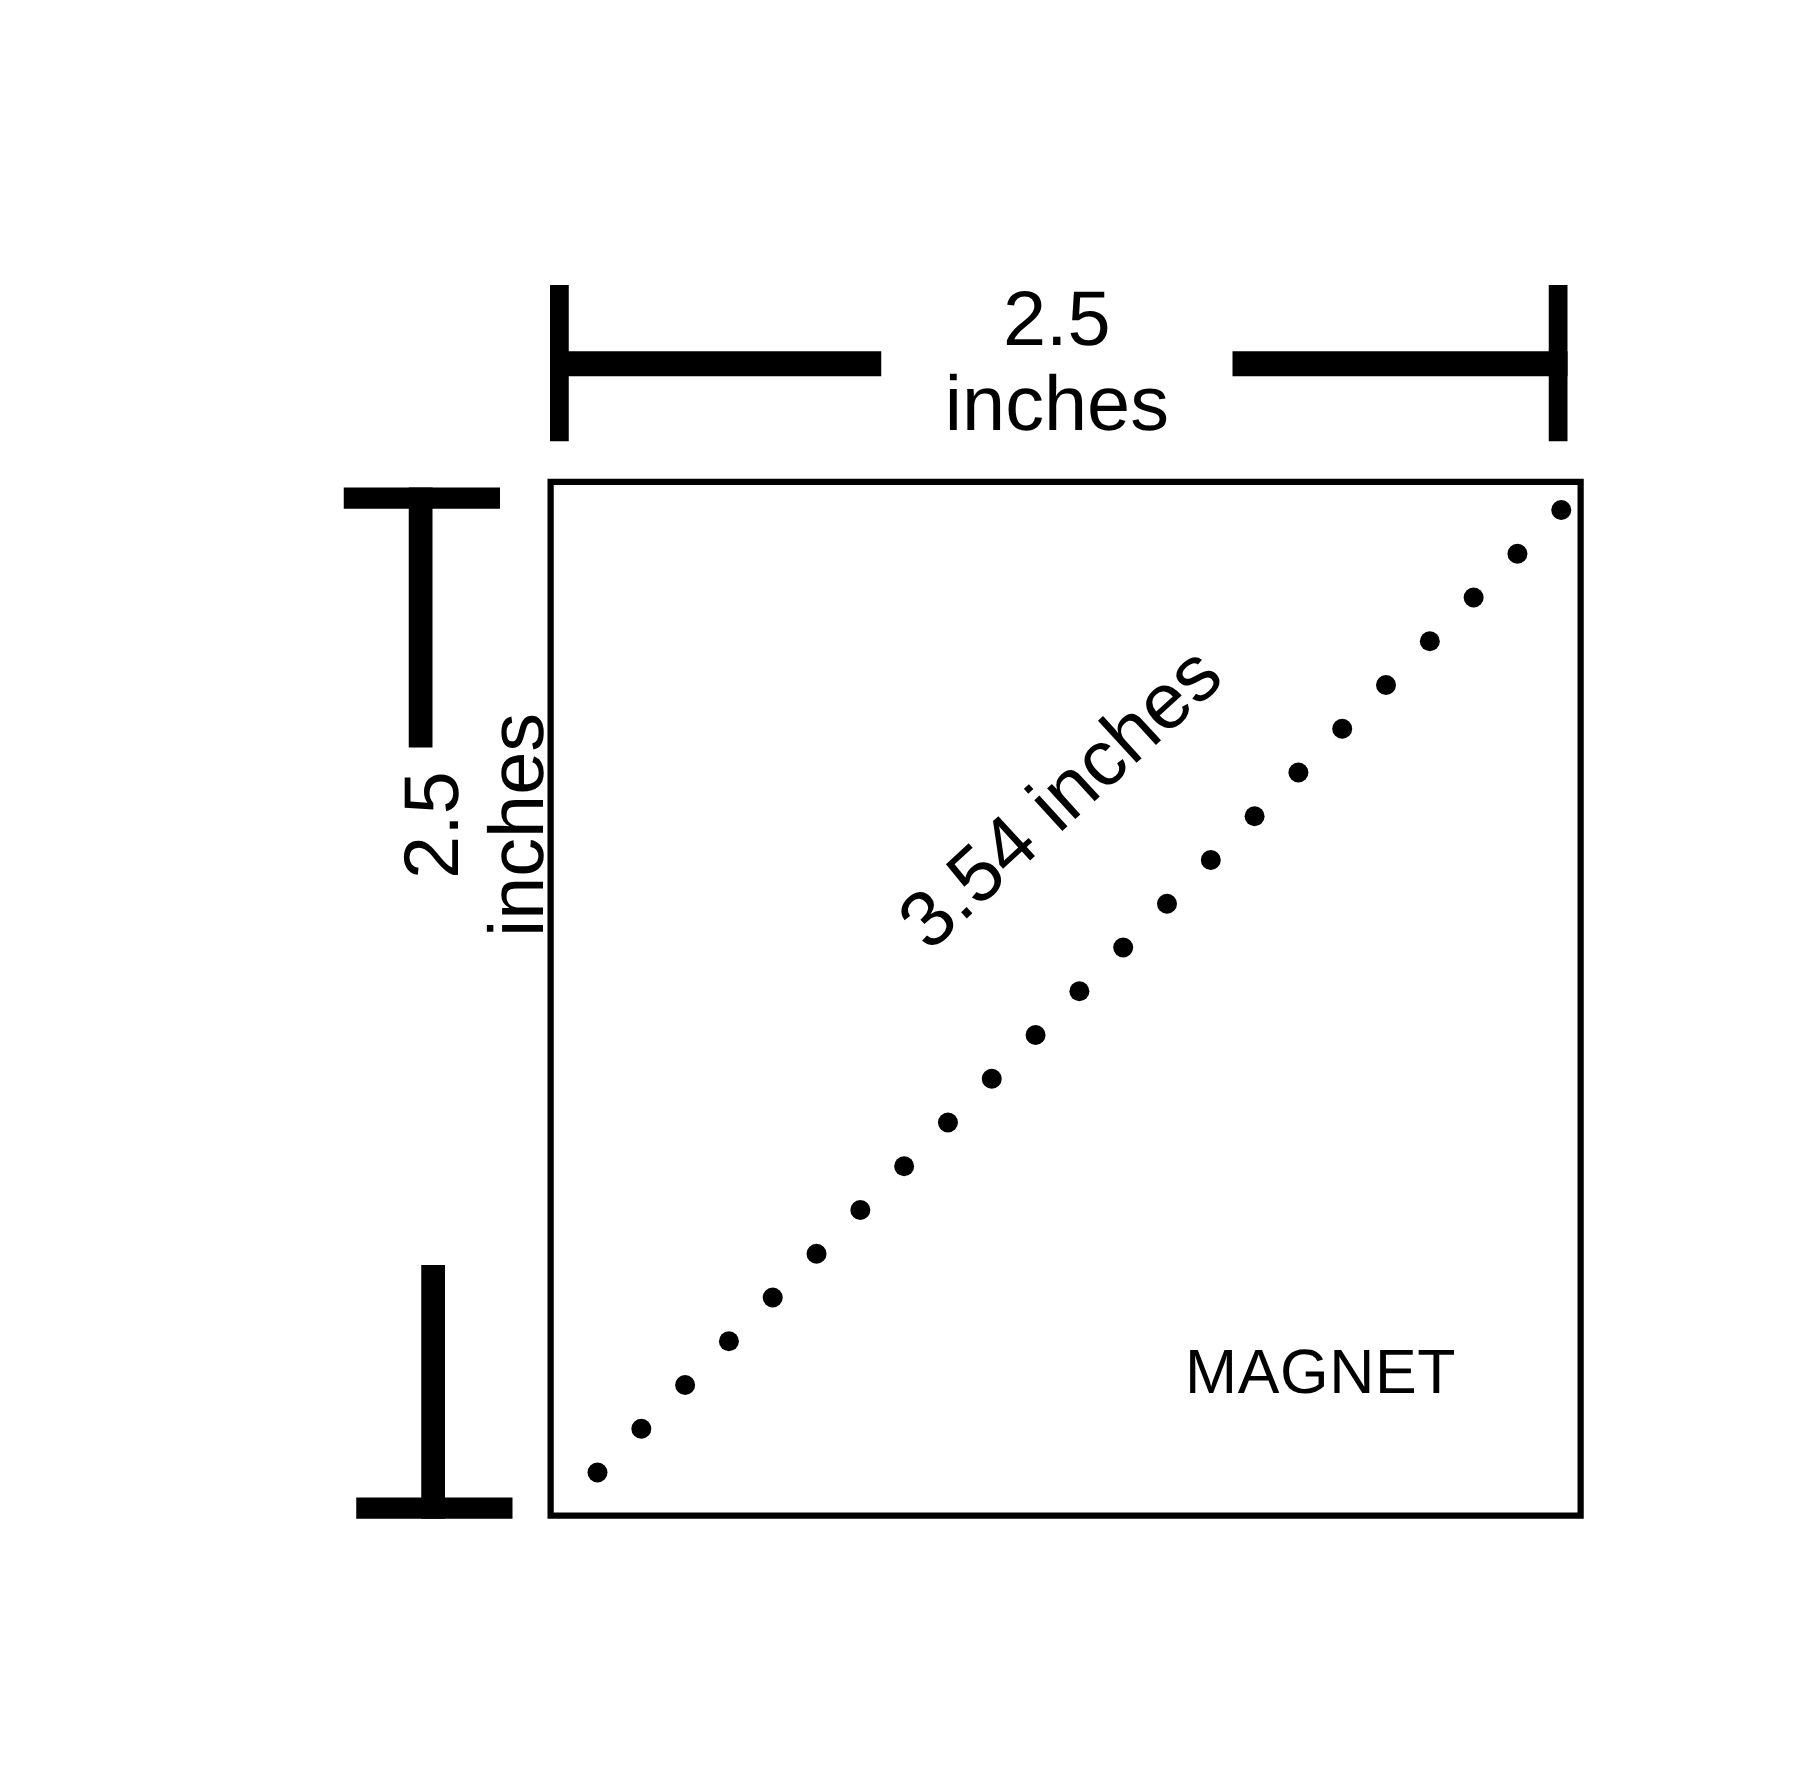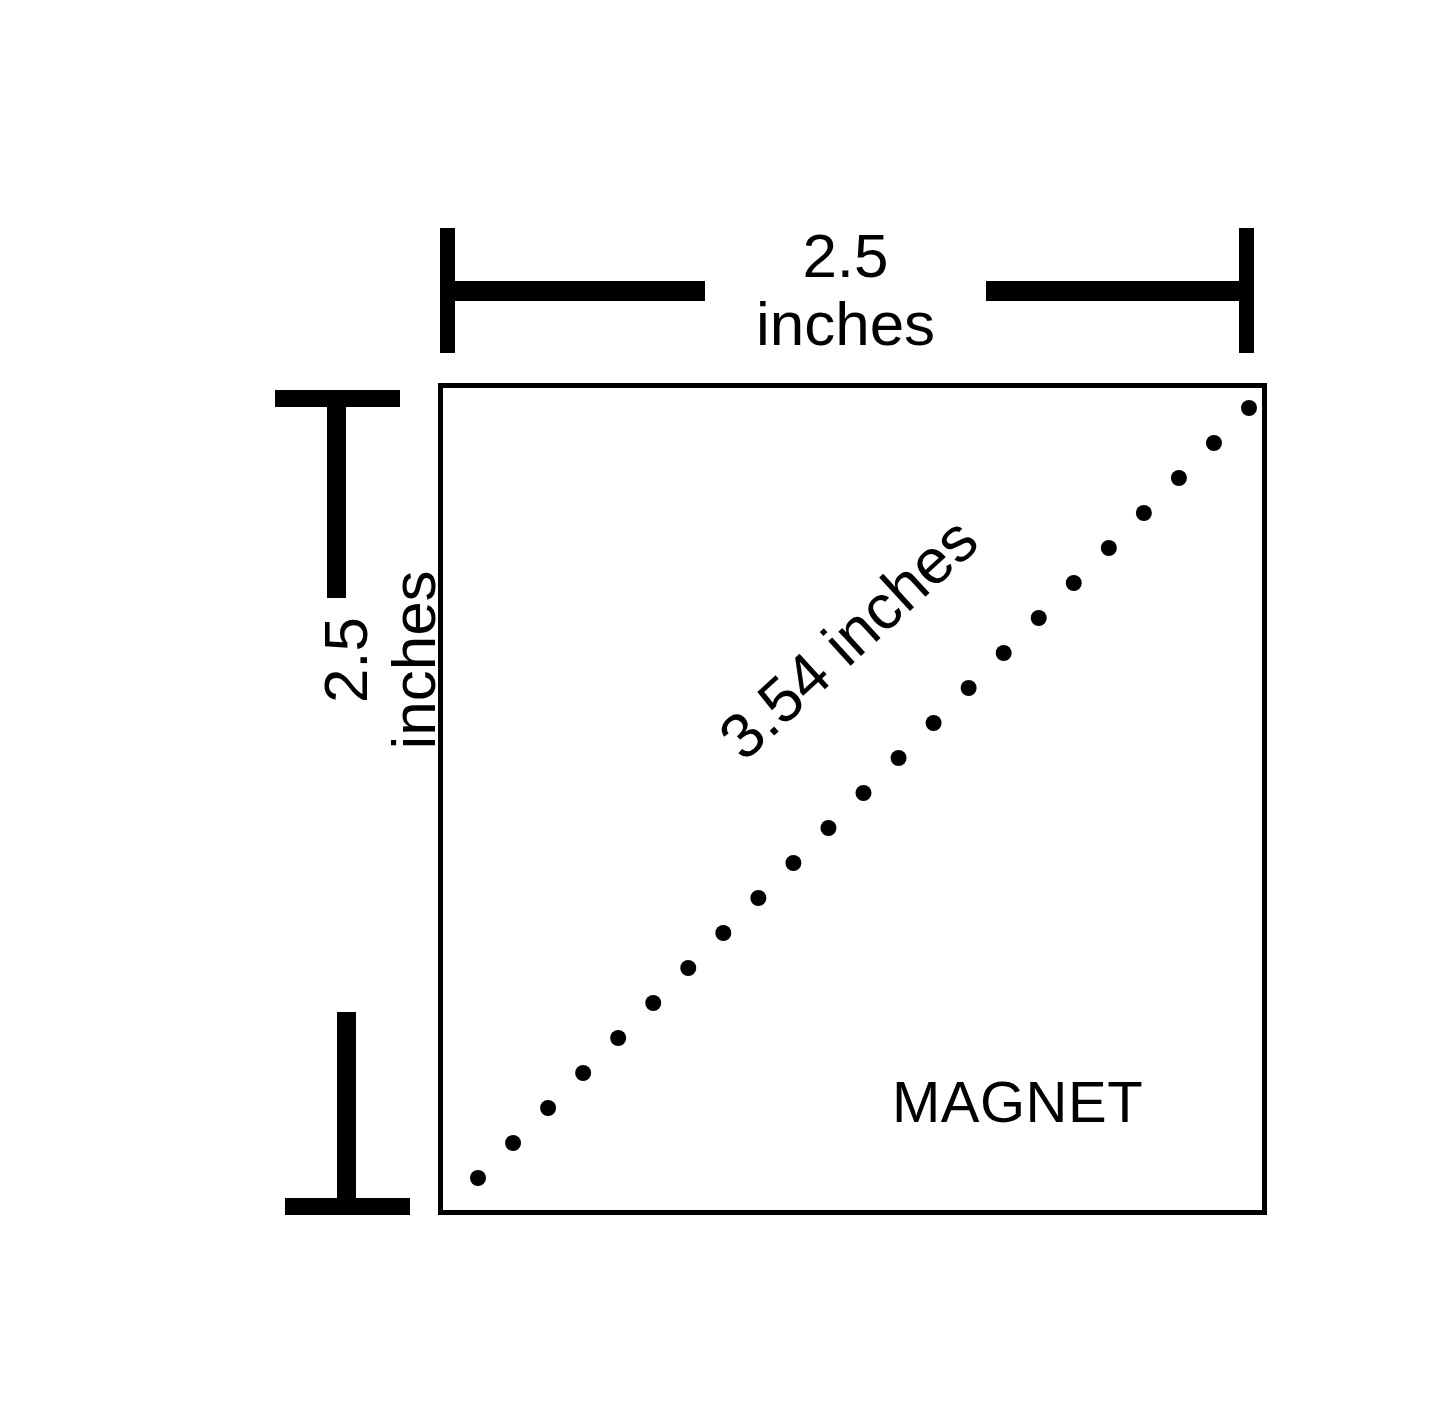--- a/index.html
+++ b/index.html
@@ -55,23 +55,23 @@
     white-space: nowrap;
     text-align: center;
     transform: rotate(-42.5deg);
     transform-origin: 50% 50%;
     letter-spacing: 0px;
   }
 
   
   .magnet-label {
     position: absolute;
-    left: 850px;
+    left: 906px;
     top: 1068px;
-    font-size: 58px;
+    font-size: 50px;
     letter-spacing: 0.5px;
     white-space: nowrap;
   }
 
   
   .dim-top-tick {
     position: absolute;
     top: 228px;
     width: 15px;
     height: 125px;

